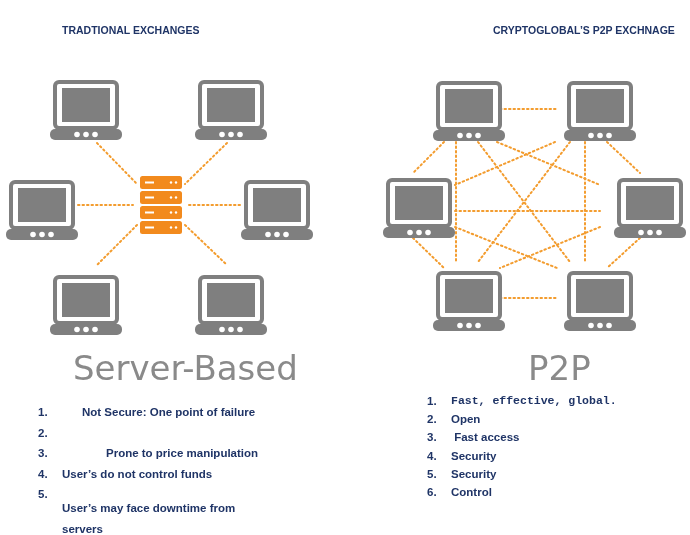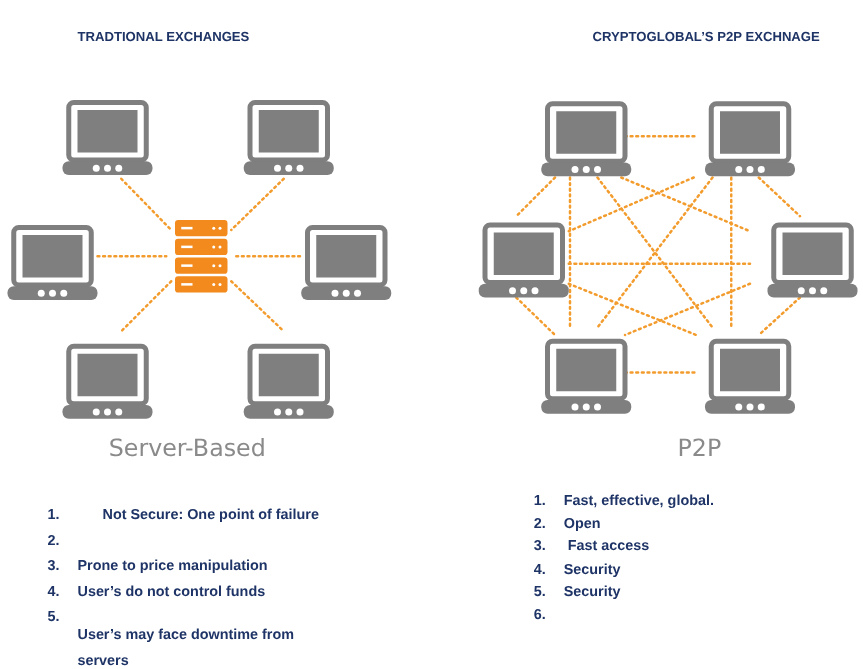--- a/index.html
+++ b/index.html
@@ -1,24 +1,24 @@
 <!DOCTYPE html>
 <html><head>
 <meta charset="utf-8">
 <style>
   html, body { margin: 0; padding: 0; background: #ffffff; }
   body { width: 690px; height: 535px; position: relative; overflow: hidden;
          font-family: "Liberation Sans", sans-serif; }
   .heading { position: absolute; top: 24px; font-size: 10.5px; font-weight: bold;
              color: #1f3466; letter-spacing: 0; white-space: nowrap; margin-left: 23px; }
   #h-left { left: 39px; }
-  #h-right { left: 451px; }
+  #h-right { left: 470px; }
   svg.diagram { position: absolute; left: 0; top: 0; }
-  .caption { position: absolute; font-size: 19px; color: #8a8a8a; font-weight: normal;
-             font-family: "DejaVu Sans", sans-serif; white-space: nowrap; margin-left: 14px; }
+  .caption { position: absolute; font-size: 34px; color: #8a8a8a; font-weight: normal;
+             font-family: "DejaVu Sans", sans-serif; white-space: nowrap; }
   #cap-left { left: 73px; top: 348px; }
   #cap-right { left: 528px; top: 348px; }
   ol.points { position: absolute; margin: 0; padding: 0; list-style: none;
               font-size: 11.5px; font-weight: bold; color: #1f3466; }
   ol.points li { display: flex; line-height: 20.5px; }
   ol.points li .num { width: 24px; flex: none; }
   ol.points li .txt { width: 200px; }
   #list-left { left: 38px; top: 402px; }
   #list-right { left: 427px; top: 392px; line-height: 18px; }
   #list-right li { line-height: 18.2px; }
@@ -177,48 +177,49 @@
 <ol class="points" id="list-left">
     <li>
       <span class="num">1.</span>
       <span class="txt" style="white-space: pre-wrap; padding-left: 20px;">Not Secure: One point of failure</span>
     </li>
     <li>
       <span class="num">2.</span>
     </li>
     <li>
       <span class="num">3.</span>
-      <span class="txt" style="white-space: pre-wrap;">Prone to price manipulation</span>
+      <span class="txt" style="white-space: pre-wrap; margin-left: 44px;">Prone to price manipulation</span>
     </li>
     <li>
       <span class="num">4.</span>
       <span class="txt" style="white-space: pre-wrap;">User’s do not control funds</span>
     </li>
     <li>
       <span class="num">5.</span>
       <span class="txt" style="white-space: pre-wrap; margin-top: 14px;">User’s may face downtime from servers</span>
     </li>
   </ol>
 <ol class="points" id="list-right">
     <li>
       <span class="num">1.</span>
-      <span class="txt" style="white-space: pre-wrap;">Fast, effective, global.</span>
+      <span class="txt" style="white-space: pre-wrap; font-family: Liberation Mono, monospace;">Fast, effective, global.</span>
     </li>
     <li>
       <span class="num">2.</span>
       <span class="txt" style="white-space: pre-wrap;">Open</span>
     </li>
     <li>
       <span class="num">3.</span>
       <span class="txt" style="white-space: pre-wrap;"> Fast access</span>
     </li>
     <li>
       <span class="num">4.</span>
       <span class="txt" style="white-space: pre-wrap;">Security</span>
     </li>
     <li>
       <span class="num">5.</span>
       <span class="txt" style="white-space: pre-wrap;">Security</span>
     </li>
     <li>
       <span class="num">6.</span>
+      <span class="txt" style="white-space: pre-wrap;">Control</span>
     </li>
   </ol>
 
 </body></html>

